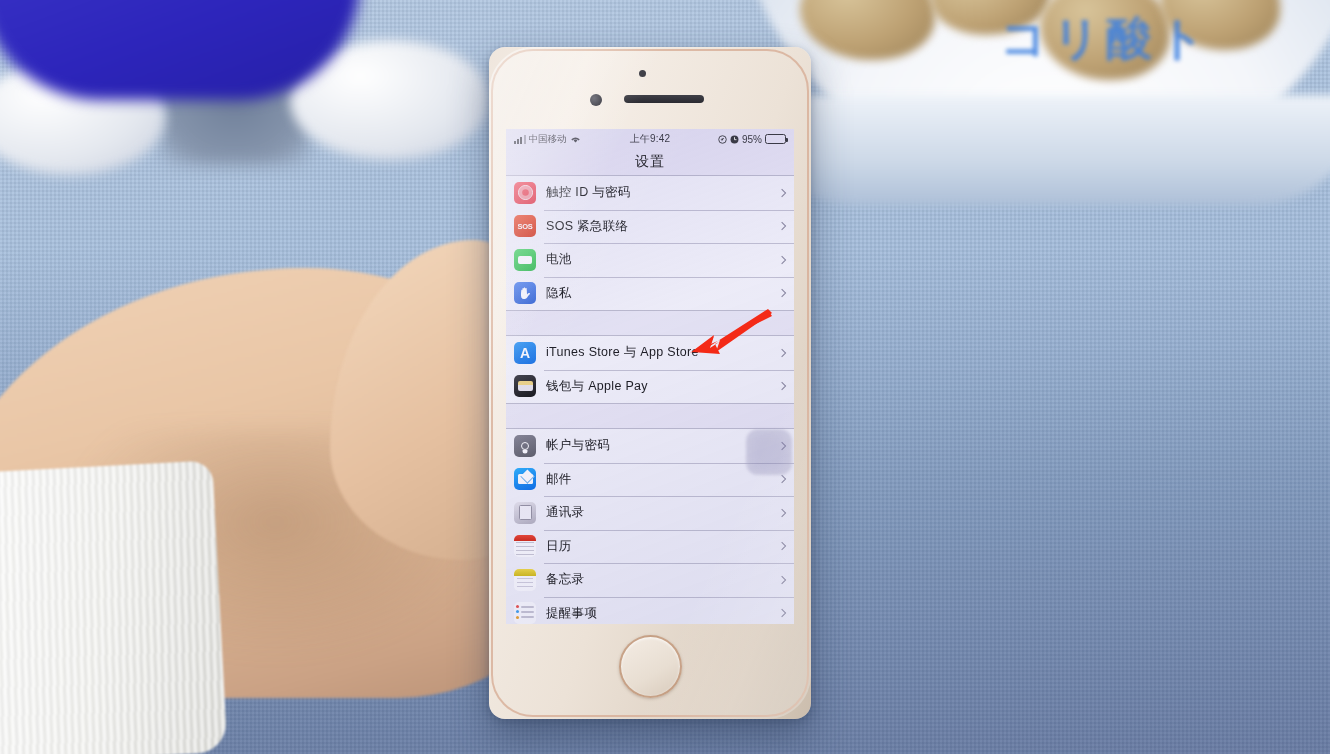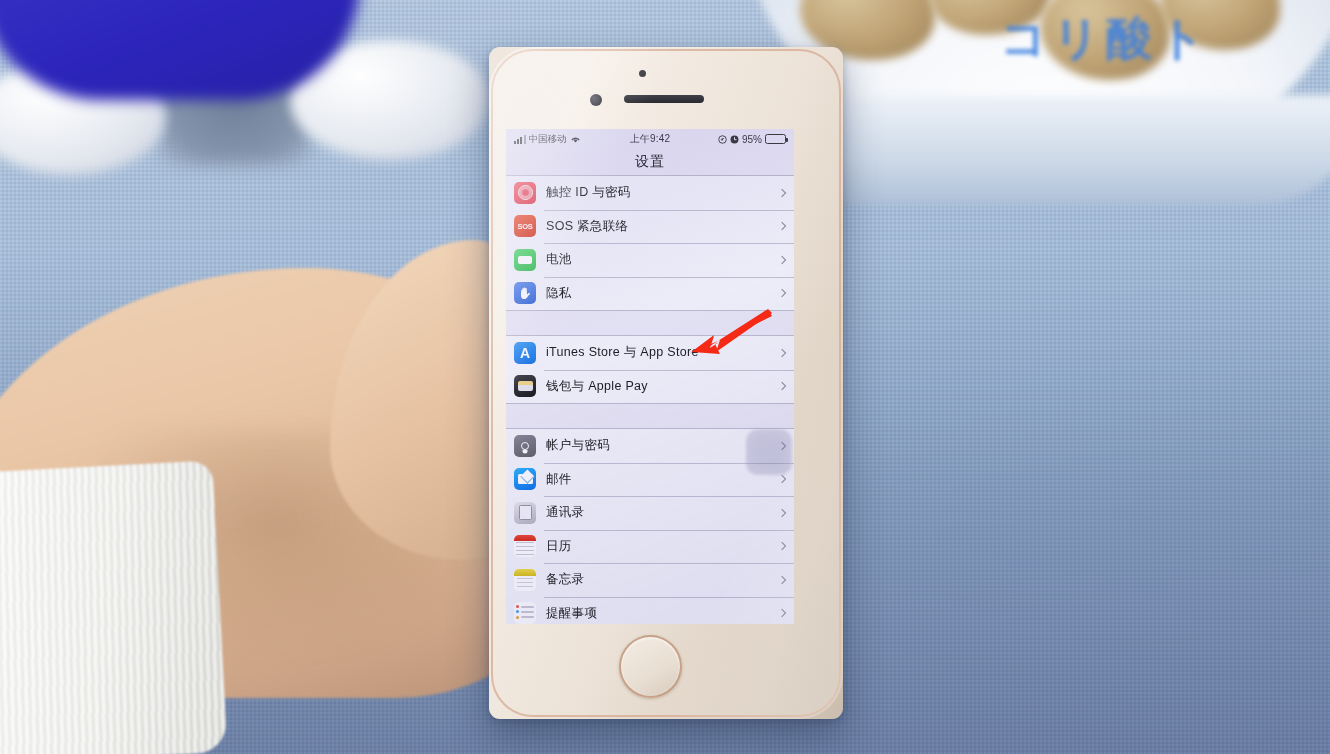--- a/index.html
+++ b/index.html
@@ -98,23 +98,23 @@
     background:
       repeating-linear-gradient(92deg, rgba(0,0,0,.055) 0 3px, rgba(255,255,255,.5) 3px 7px),
       linear-gradient(100deg,#ffffff,#f1f1ee 60%,#dcdcd8);
     border-radius:14px 22px 30px 10px;
     transform:rotate(-3deg);
     filter:blur(1px);
   }
 
   
   .phone {
-    position:absolute; left:489px; top:47px; width:354px; height:672px;
+    position:absolute; left:489px; top:47px; width:322px; height:672px;
     background:linear-gradient(110deg,#efe6dd 0%,#f6efe8 18%,#ece2d7 55%,#dccfc1 85%,#cbbdad 100%);
-    border-radius:11px;
+    border-radius:16px;
     box-shadow:0 18px 38px rgba(40,55,85,.45), 0 3px 8px rgba(40,55,85,.3);
   }
   .phone-edge {
     position:absolute; inset:2px; border-radius:42px;
     border:2px solid rgba(214,170,146,.75);
     pointer-events:none;
   }
   .phone-gloss {
     position:absolute; inset:0; border-radius:44px;
     background:linear-gradient(115deg, rgba(255,255,255,.55) 0%, rgba(255,255,255,0) 28%, rgba(255,255,255,0) 72%, rgba(255,255,255,.28) 100%);

